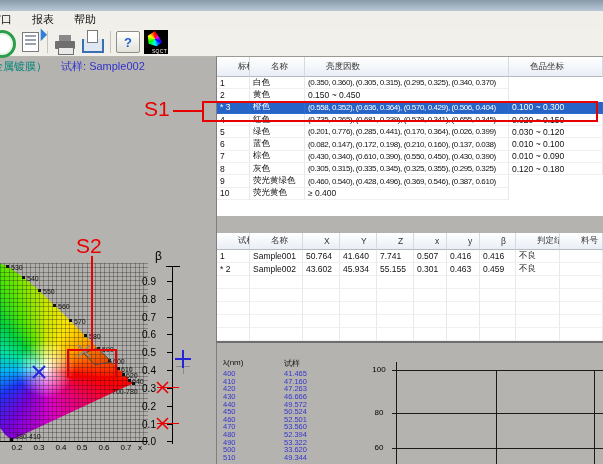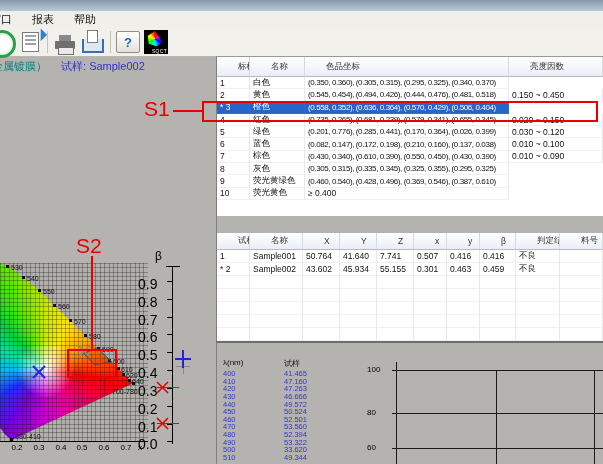--- a/index.html
+++ b/index.html
@@ -49,34 +49,34 @@
   #smp-table .trow{height:13px}
   .sel .td{background:#2664c8;color:#fff;border-color:#2e6ccd}
   
   #spec-panel{left:216px;top:341px;width:387px;height:123px;background:#b5b3af;border-top:2px solid #6e6e6e;border-left:1px solid #7f7f7f;font-size:7.5px;color:#000}
   .spec-h{position:absolute;top:15px;font-size:8px;color:#111}
   #spec-rows{position:absolute;left:6px;top:27px;width:130px}
   #spec-rows .trow{height:7.6px;color:#3535d0}
   .cols-spec{grid-template-columns:61px 60px}
   .cols-spec .td{border:none;padding:0;background:transparent}
   .gridline{background:#1a1a1a}
-  .axis-lab{position:absolute;text-align:left;font-size:8px;color:#000}
+  .axis-lab{position:absolute;text-align:center;font-size:8px;color:#000}
   
   #plot{left:0;top:263px;width:148px;height:178px;background:#b2b0ac;overflow:hidden;border-bottom:1px solid #000}
   #horseshoe{position:absolute;left:0;top:0;width:100%;height:100%;
     background:
       radial-gradient(circle 40px at 31% 59.5%, rgba(255,255,255,.97), rgba(255,255,255,0) 72%),
       conic-gradient(from 0deg at 31% 59.5%, #cde800 0deg,#ffe600 26deg,#ffb300 52deg,#ff7700 72deg,#ff3300 90deg,#ff0000 100deg,#f0006e 132deg,#e100c8 172deg,#7a00e1 212deg,#1e32ff 240deg,#00b4ff 266deg,#00e6a0 292deg,#00d43c 316deg,#55e600 336deg,#cde800 360deg);
     clip-path:polygon(7.8% 99.4%,3.4% 96.4%,0.4% 93%,-4.3% 83.8%,-11.1% 64%,-16.6% 34.4%,-15.7% 8.5%,-6.8% -1.6%,4.9% 1.7%,15.9% 8%,26.5% 15.6%,37% 23.9%,47.4% 32.4%,57.4% 40.7%,66.6% 48.3%,74.2% 54.6%,79.9% 59.3%,83.7% 62.4%,87.7% 65.7%,90% 67.6%)}
   #plotgrid{position:absolute;left:0;top:0;width:100%;height:100%;
     background:repeating-linear-gradient(to right,rgba(20,20,20,.30) 0 1px,transparent 1px 4.34px),
                repeating-linear-gradient(to bottom,rgba(20,20,20,.30) 0 1px,transparent 1px 4.34px)}
   .xtick{position:absolute;top:443px;width:18px;text-align:center;font-size:8px;color:#000}
   
-  .btick-lab{position:absolute;left:138px;width:22px;text-align:left;font-size:14px;color:#000}
+  .btick-lab{position:absolute;left:138px;width:22px;text-align:center;font-size:10px;color:#000}
   .btick{position:absolute;left:167px;width:5px;height:1px;background:#000}
   .annot-lab{position:absolute;font-size:21px;color:#e80000;font-weight:normal;z-index:40}
   .annot-line{position:absolute;background:#e80000;z-index:40}
   .annot-rect{position:absolute;border:2px solid #e80000;z-index:40}
   .cross{position:absolute;z-index:20}
 </style>
 </head>
 <body>
 
 <div id="app">
@@ -126,40 +126,40 @@
       <span>Sample002</span>
     </span>
   </div>
 
   <div id="rightbg" class="abs"></div>
 
   <div id="std-table" class="abs tbl">
     <div class="thead cols-std">
       <div class="th">标样</div>
       <div class="th">名称</div>
+      <div class="th">亮度因数</div>
       <div class="th">色品坐标</div>
-      <div class="th">亮度因数</div>
     </div>
     <div>
 
     <div class="trow cols-std">
         <div class="td">1</div>
         <div class="td">白色</div>
         <div class="td coords">(0.350, 0.360), (0.305, 0.315), (0.295, 0.325), (0.340, 0.370)</div>
       </div>
         <div class="trow cols-std">
         <div class="td">2</div>
         <div class="td">黄色</div>
-        <div class="td coords">(0.545, 0.454), (0.494, 0.426), (0.444, 0.476), (0.481, 0.518)</div>
         <div class="td">0.150 ~ 0.450</div>
       </div>
         <div class="trow cols-std sel">
         <div class="td">* 3</div>
         <div class="td">橙色</div>
         <div class="td coords">(0.558, 0.352), (0.636, 0.364), (0.570, 0.429), (0.506, 0.404)</div>
+        <div class="td">0.100 ~ 0.300</div>
       </div>
         <div class="trow cols-std">
         <div class="td">4</div>
         <div class="td">红色</div>
         <div class="td coords">(0.735, 0.265), (0.681, 0.239), (0.579, 0.341), (0.655, 0.345)</div>
         <div class="td">0.020 ~ 0.150</div>
       </div>
         <div class="trow cols-std">
         <div class="td">5</div>
         <div class="td">绿色</div>
@@ -175,20 +175,21 @@
         <div class="trow cols-std">
         <div class="td">7</div>
         <div class="td">棕色</div>
         <div class="td coords">(0.430, 0.340), (0.610, 0.390), (0.550, 0.450), (0.430, 0.390)</div>
         <div class="td">0.010 ~ 0.090</div>
       </div>
         <div class="trow cols-std">
         <div class="td">8</div>
         <div class="td">灰色</div>
         <div class="td coords">(0.305, 0.315), (0.335, 0.345), (0.325, 0.355), (0.295, 0.325)</div>
+        <div class="td">0.120 ~ 0.180</div>
       </div>
         <div class="trow cols-std">
         <div class="td">9</div>
         <div class="td">荧光黄绿色</div>
         <div class="td coords">(0.460, 0.540), (0.428, 0.496), (0.369, 0.546), (0.387, 0.610)</div>
       </div>
         <div class="trow cols-std">
         <div class="td">10</div>
         <div class="td">荧光黄色</div>
         <div class="td">≥ 0.400</div>

